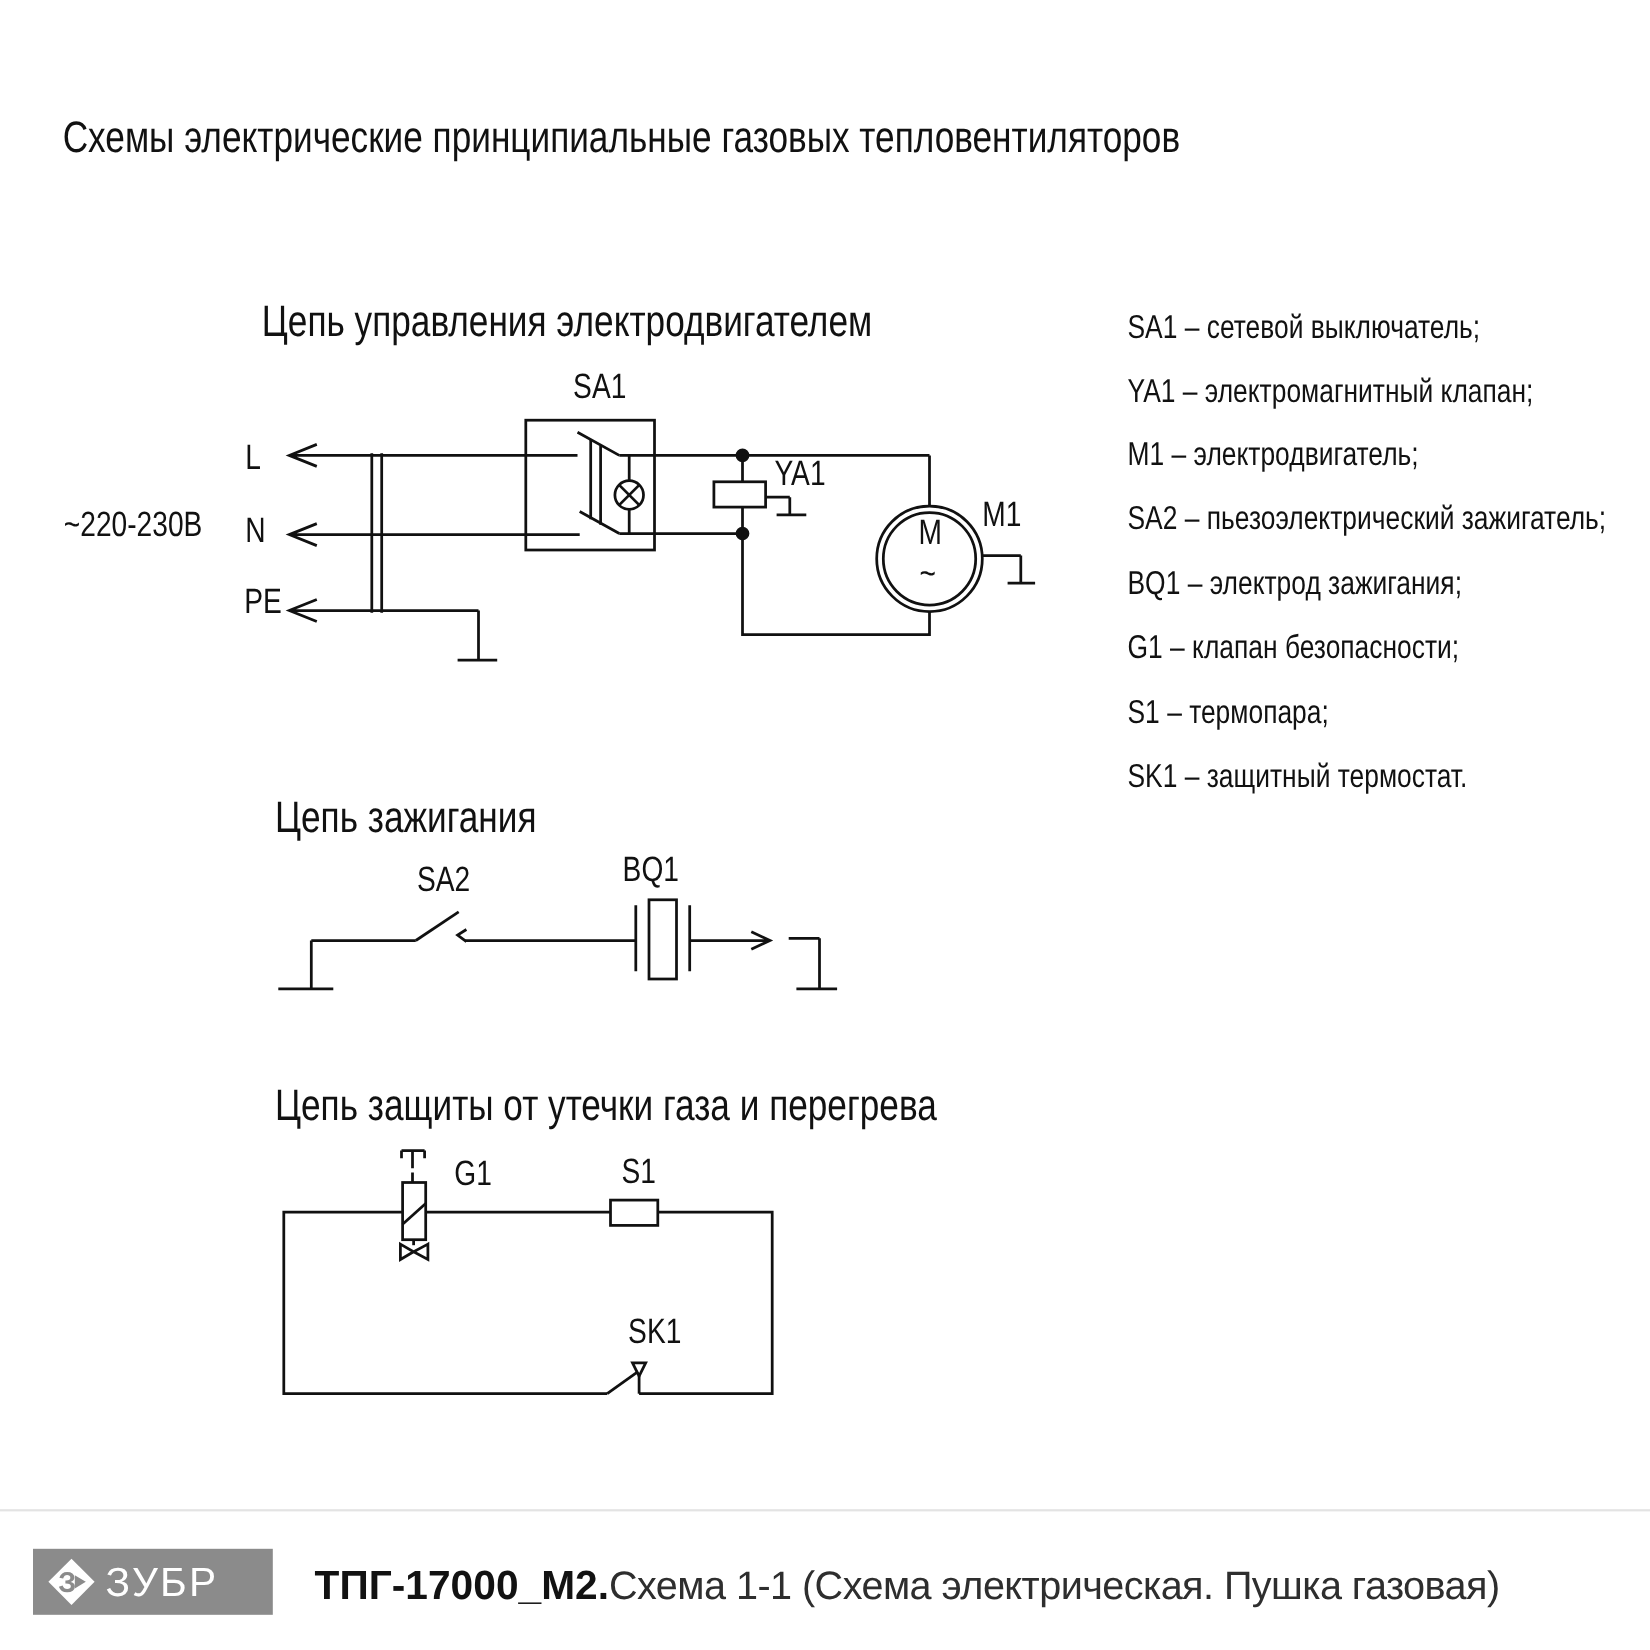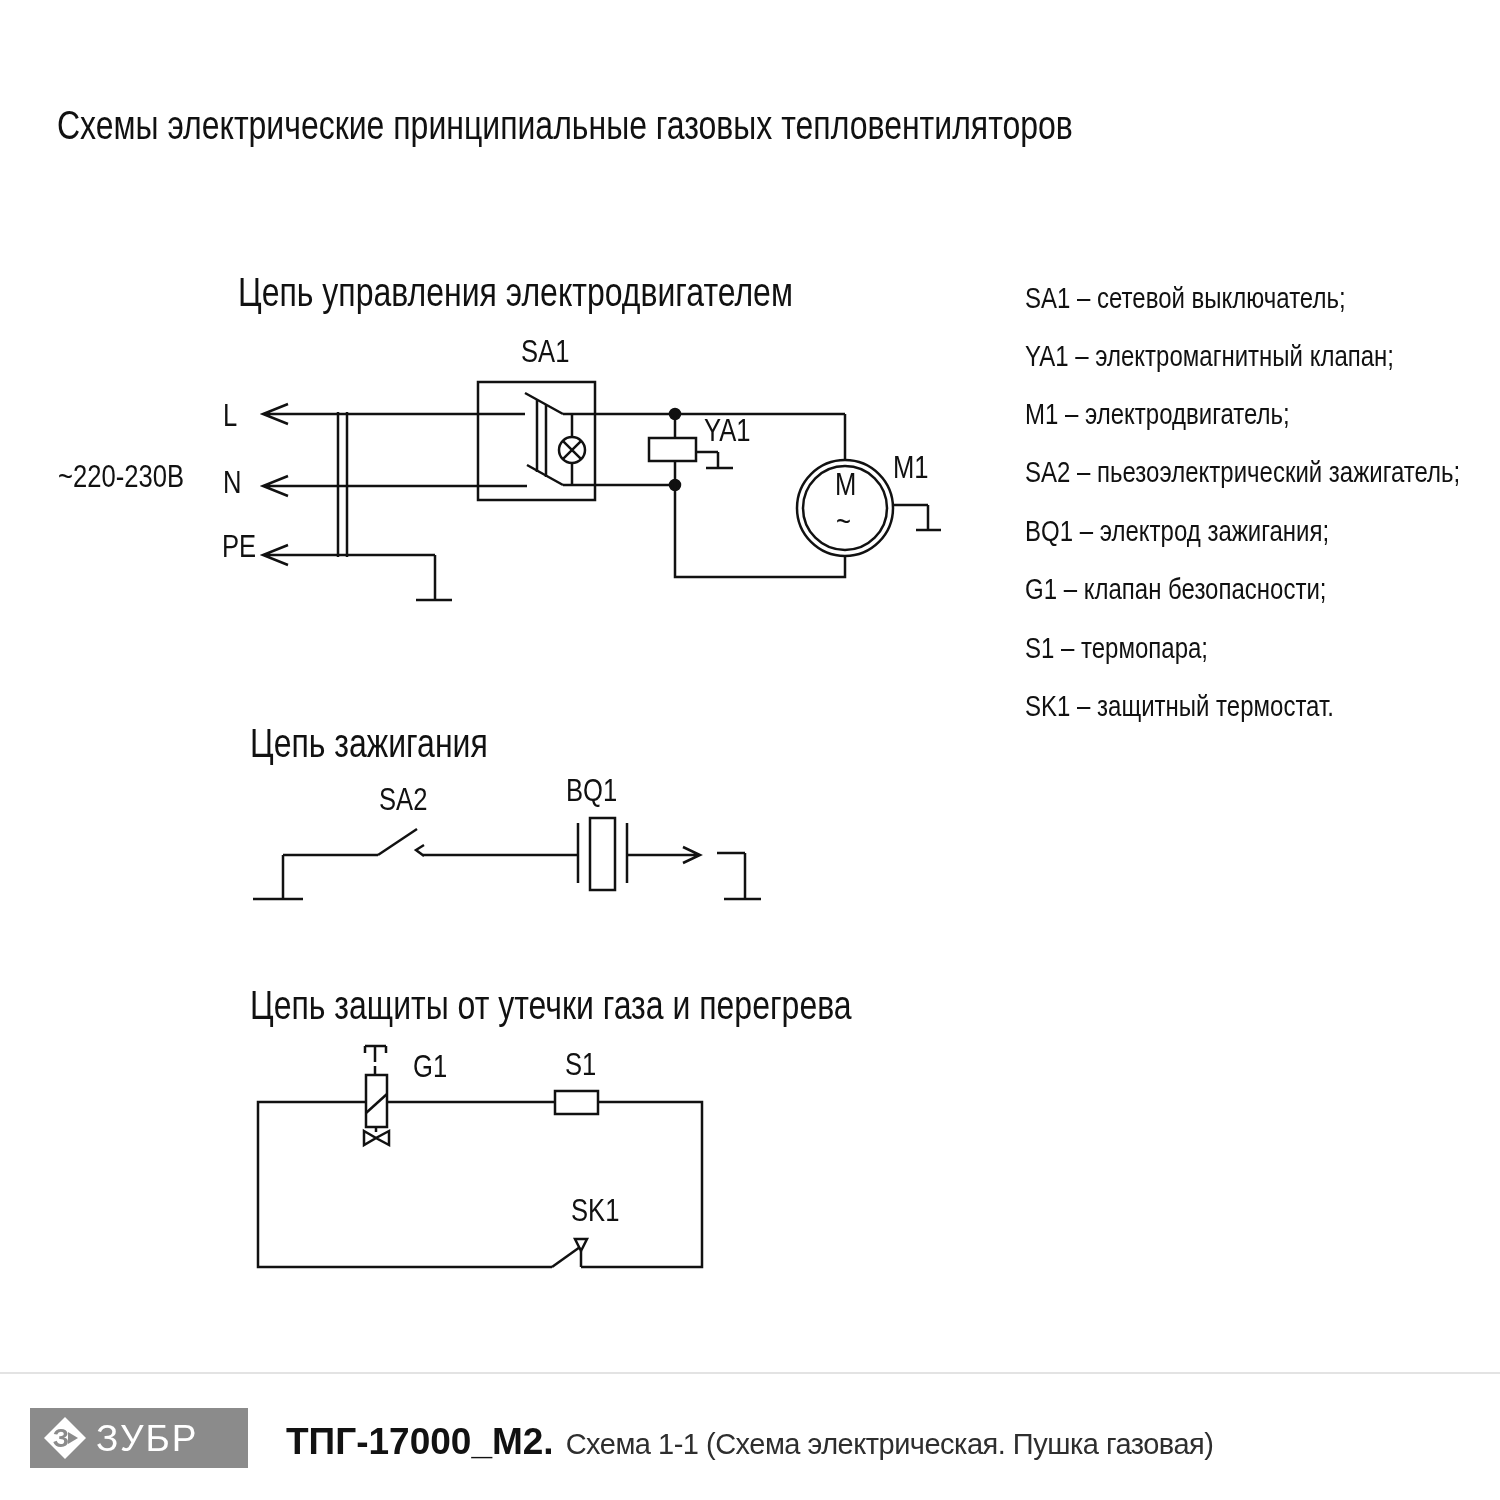--- a/index.html
+++ b/index.html
@@ -12,24 +12,24 @@
   .title-sec{font-size:40px;}
   .lbl{font-size:32px;}
   .legend-row{position:absolute;left:1025px;font-size:30px;}
   #schematic{position:absolute;left:0;top:0;}
   .footer-divider{position:absolute;left:0;top:1372px;width:1500px;height:2px;background:#e3e3e3;}
   .logo-box{position:absolute;left:30px;top:1408px;width:218px;height:60px;background:#8b8b8b;
             display:flex;align-items:center;justify-content:flex-start;}
   .logo-diamond{margin-left:12px;}
   .logo-text{color:#ffffff;font-weight:normal;font-size:37px;letter-spacing:2px;margin-left:8px;
              font-family:"Liberation Sans",sans-serif;line-height:1;}
-  .footer-text{position:absolute;left:286px;top:1423px;display:flex;align-items:baseline;gap:12px;
+  .footer-text{position:absolute;left:286px;top:1423px;display:flex;align-items:baseline;
                font-family:"Liberation Sans",sans-serif;line-height:1;text-align:center;}
   .footer-model{font-size:37px;font-weight:bold;color:#121212;}
-  .footer-sub{font-size:29px;font-weight:normal;color:#2e2e2e;letter-spacing:-0.5px;}
+  .footer-sub{font-size:36px;font-weight:normal;color:#2e2e2e;letter-spacing:-0.5px;}
 </style>
 </head>
 <body>
 
 <div id="canvas">
 
   <svg id="schematic" width="1500" height="1340" viewBox="0 0 1500 1340">
     <g stroke="#111" stroke-width="2.5" fill="none">
 
       <g>

